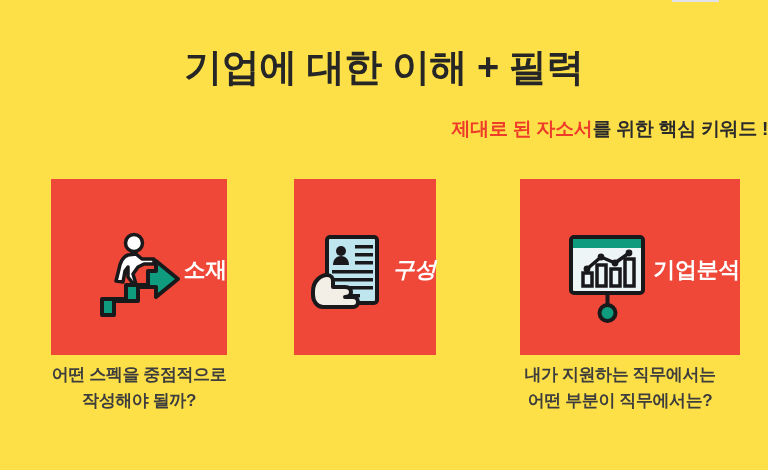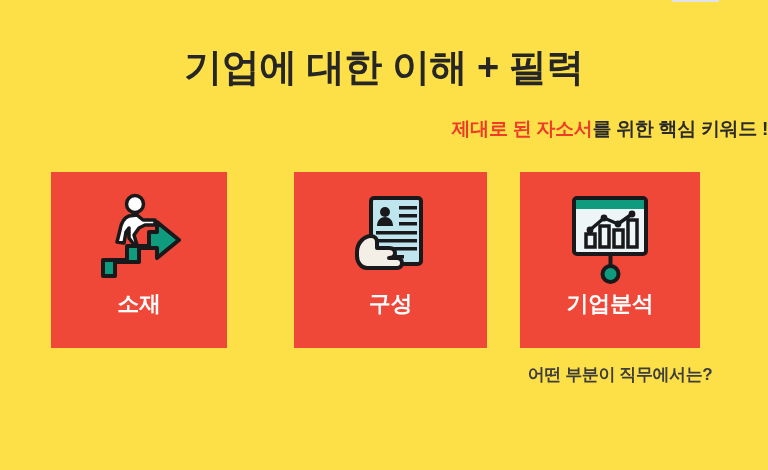--- a/index.html
+++ b/index.html
@@ -59,31 +59,31 @@
   }
   .cards {
     position: absolute;
     top: 172px;
     left: 0;
     width: 768px;
     height: 176px;
   }
   .card {
     position: absolute;
-    top: 0;
+    top: 7px;
     height: 176px;
     background: #ef4839;
     display: flex;
-    flex-direction: column;
+    flex-direction: row;
     align-items: center;
-    justify-content: flex-start;
+    justify-content: flex-end;
   }
   .card-1 { left: 51px;  width: 176px; }
-  .card-2 { left: 294px; width: 193px; }
-  .card-3 { left: 520px; width: 180px; }
+  .card-2 { left: 294px; width: 142px; font-style: italic; }
+  .card-3 { left: 520px; width: 180px; padding-left: 40px; }
 
   .icon-wrap {
     margin-top: 20px;
     height: 92px;
     display: flex;
     align-items: center;
     justify-content: center;
   }
   .card-label {
     margin-top: 6px;
@@ -181,18 +181,23 @@
             <circle cx="46.5" cy="82" r="8" fill="#0e9b7e" stroke="#19191b" stroke-width="4"></circle>
           </g>
         </svg>
       </div>
       <div class="card-label">기업분석</div>
     </div>
 
   </div>
 
   <div class="captions">
+    <div class="caption cap-1">
+      <span class="cap-line">어떤 스펙을 중점적으로</span>
+      <span class="cap-line">작성해야 될까?</span>
+    </div>
     <div class="caption cap-3">
+      <span class="cap-line">내가 지원하는 직무에서는</span>
       <span class="cap-line">어떤 부분이 직무에서는?</span>
     </div>
   </div>
 
 </div>
 
 </body></html>

